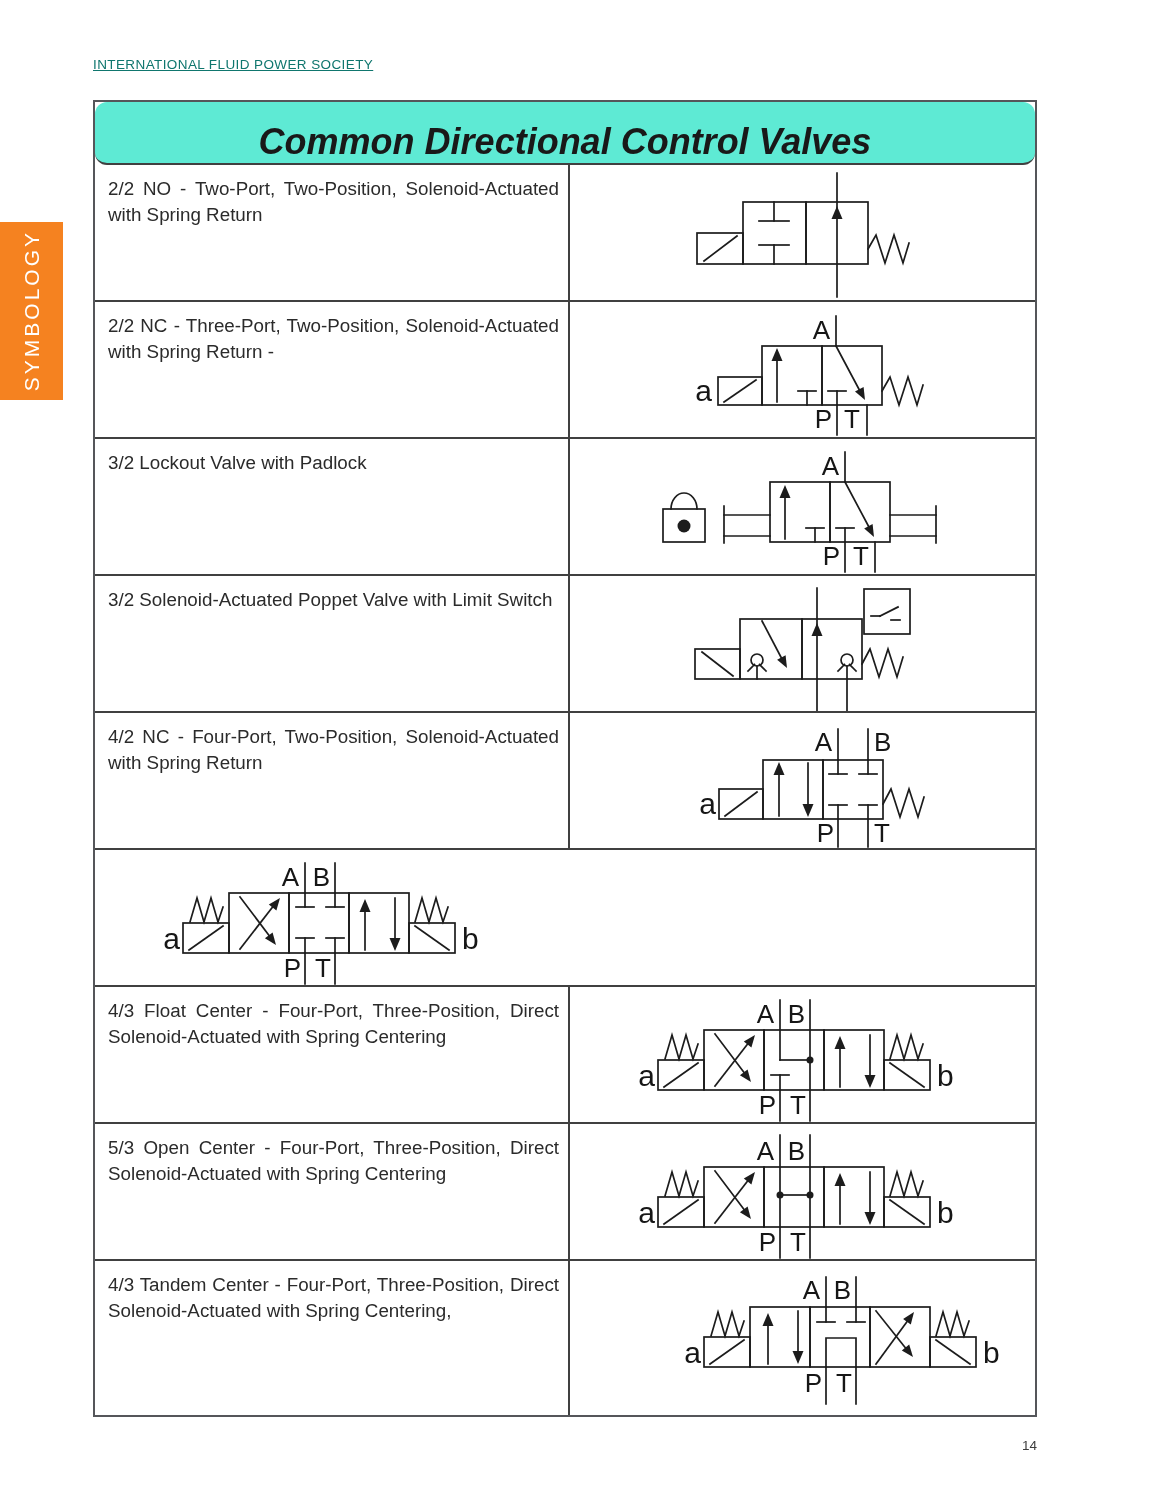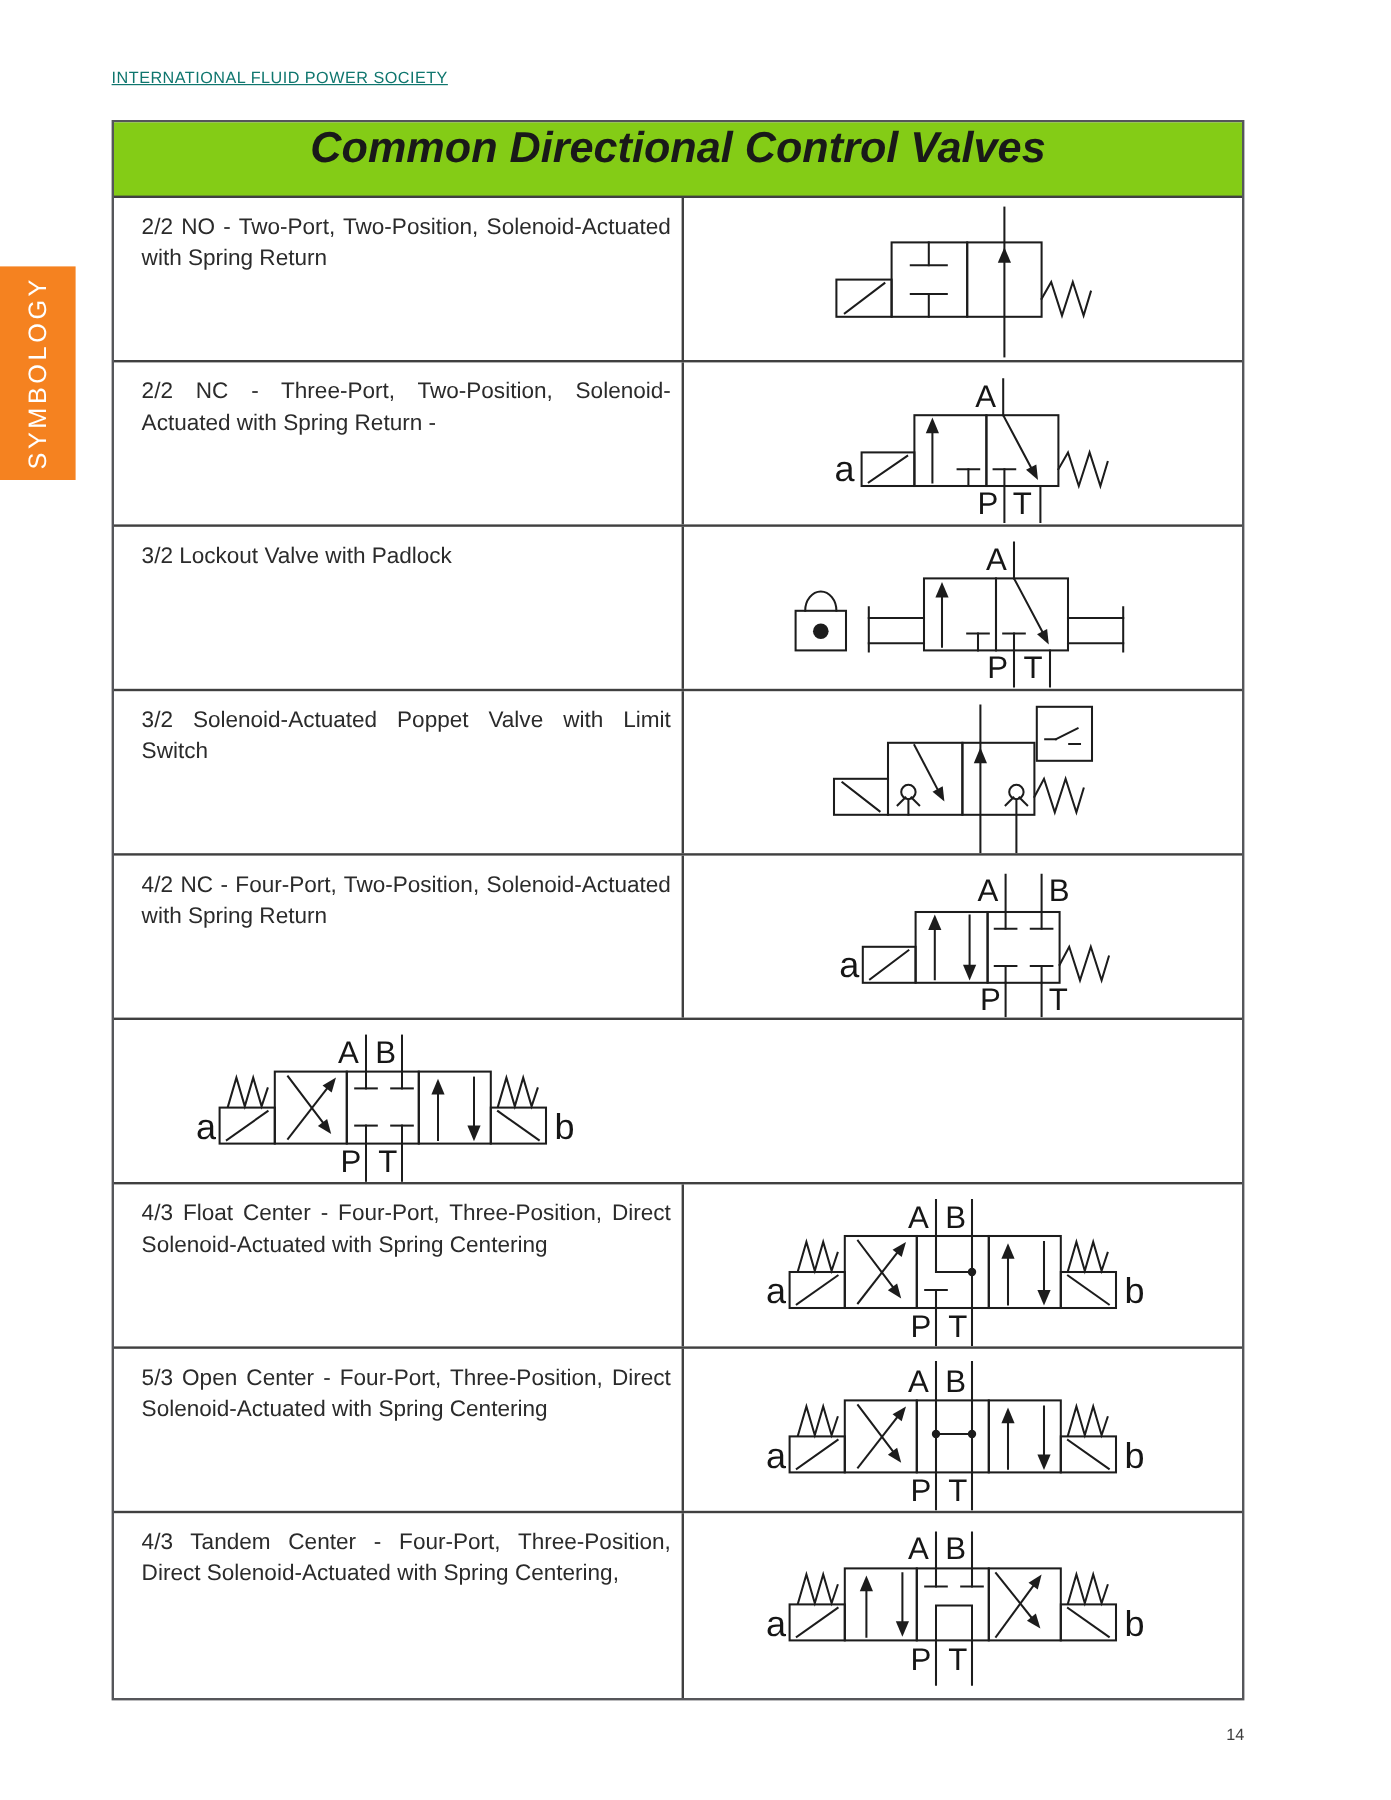--- a/index.html
+++ b/index.html
@@ -1,25 +1,25 @@
 <!DOCTYPE html>
 <html><head>
 <meta charset="utf-8">
 <style>
   html,body{margin:0;padding:0;background:#ffffff;}
   body{position:relative;width:1159px;height:1500px;font-family:"Liberation Sans",sans-serif;color:#2d2d2d;overflow:hidden;}
   .page-header{position:absolute;top:57px;left:93px;width:944px;font-size:13.5px;letter-spacing:.4px;color:#0f766e;text-decoration:underline;}
   .side-tab{position:absolute;left:0;top:222px;width:63px;height:178px;background:#F58220;display:flex;align-items:center;justify-content:center;}
   .side-tab span{writing-mode:vertical-rl;transform:rotate(180deg);color:#ffffff;font-size:21px;letter-spacing:3px;}
   .doc-table{position:absolute;left:93px;top:100px;width:944px;border:2px solid #55565a;box-sizing:border-box;background:#fff;}
-  .title-row{height:61px;background:#84cc16;border-bottom:2px solid #404040;display:flex;align-items:flex-start;justify-content:center;}
+  .title-row{height:61px;background:#5eead4;border-bottom:2px solid #404040;display:flex;align-items:flex-end;justify-content:center;border-radius:12px;}
   .title-row h1{margin:0;font-size:36px;font-style:italic;font-weight:bold;color:#191919;}
   .vrow{display:flex;border-bottom:2px solid #404040;height:137px;box-sizing:border-box;}
-  .vrow:last-child{border-bottom:0;height:154px;}
-  .desc{width:475px;min-width:475px;box-sizing:border-box;border-right:2px solid #404040;padding:11px 9px 0 23px;font-size:18.8px;line-height:1.4;text-align:justify;color:#2b2b2b;}
+  .vrow:last-child{border-bottom:0;height:154px;gap:46px;}
+  .desc{width:475px;min-width:475px;box-sizing:border-box;border-right:2px solid #404040;padding:11px 9px 0 13px;font-size:18.8px;line-height:1.4;text-align:justify;color:#2b2b2b;}
   .sym{flex:1;overflow:hidden;}
   .sym svg{display:block;}
   .ln{stroke:#1c1c1c;stroke-width:1.7;fill:none;stroke-linecap:square;stroke-linejoin:miter;}
   .fl{fill:#1c1c1c;stroke:none;}
   svg text{font-family:"Liberation Sans",sans-serif;font-size:26px;fill:#161616;}
   svg text.lc{font-size:30px;}
   .page-num{position:absolute;top:1438px;left:93px;width:944px;text-align:right;font-size:13.5px;color:#3d3d3d;}
 </style>
 </head>
 <body>

